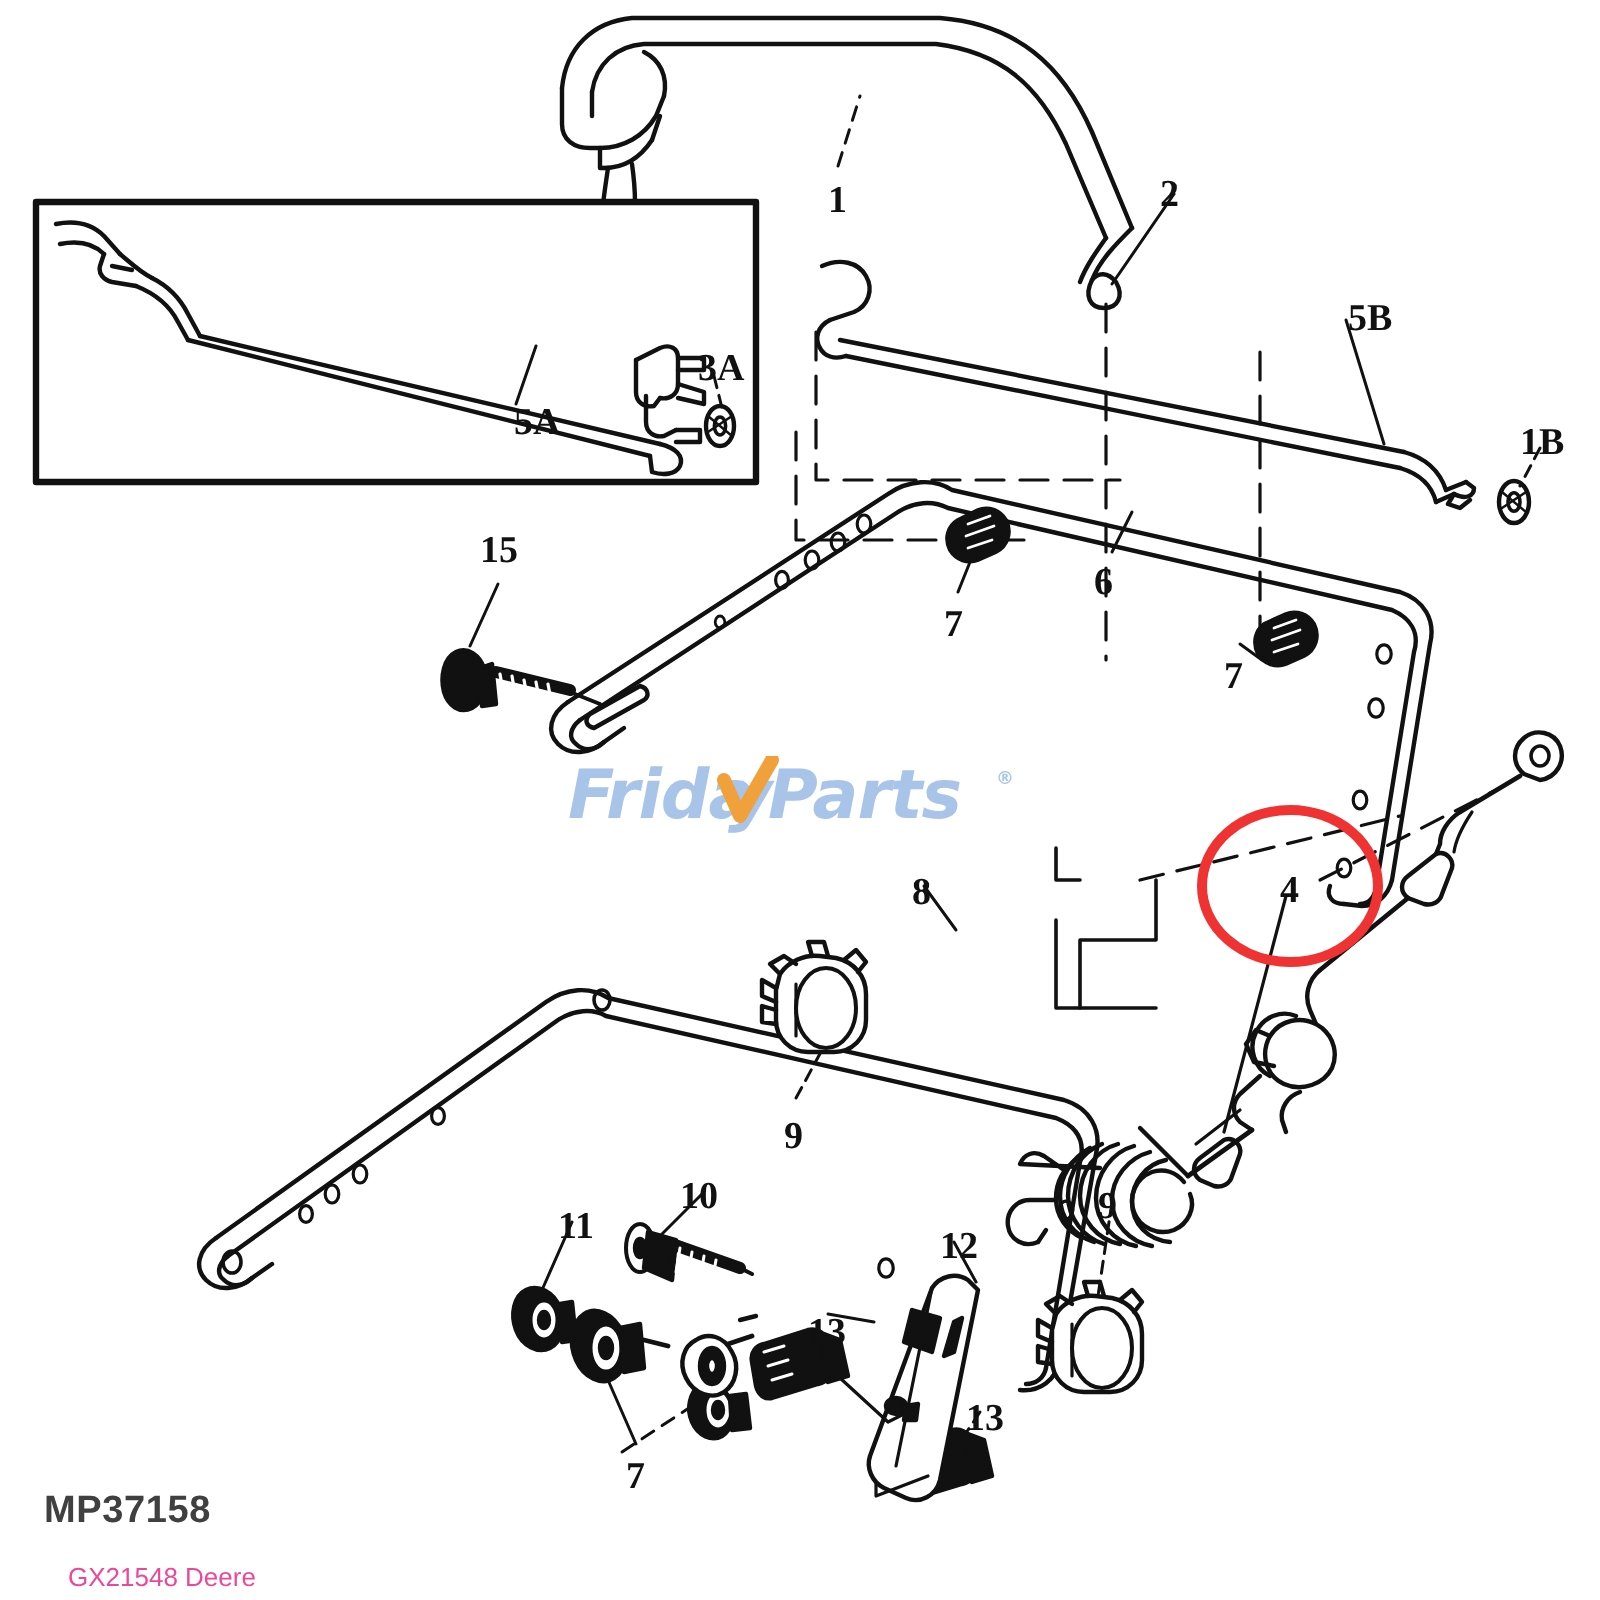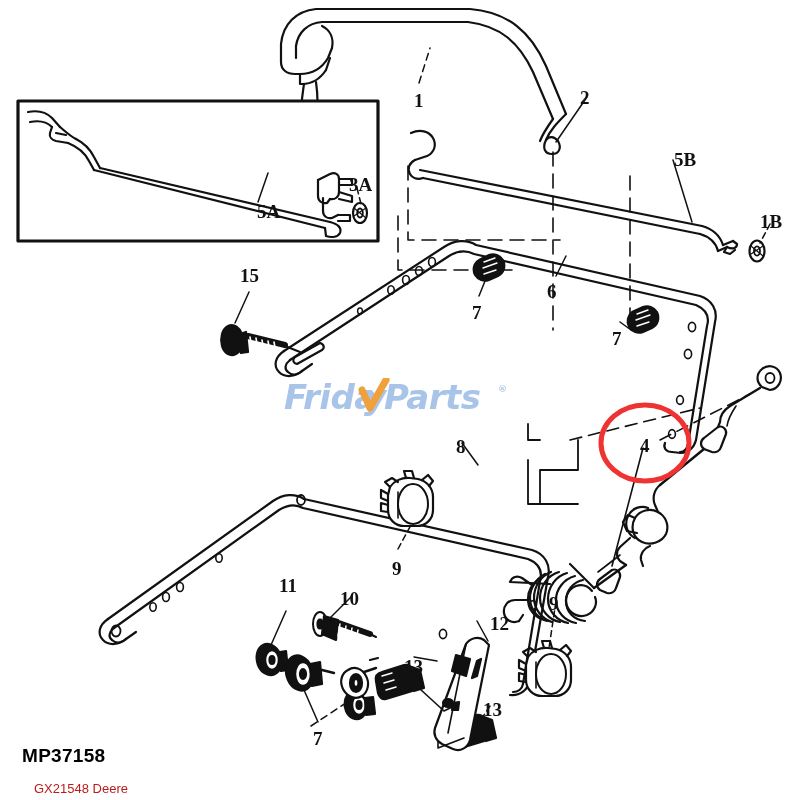--- a/index.html
+++ b/index.html
@@ -36,30 +36,30 @@
     user-select: none;
   }
   #code-main {
     position: absolute;
     left: 22px;
     top: 745px;
     font-family: "Liberation Sans", sans-serif;
     font-weight: 700;
     font-size: 19px;
     letter-spacing: 0.3px;
-    color: #000000;
+    color: #404040;
   }
   #code-sub {
     position: absolute;
     left: 34px;
     top: 781px;
     font-family: "Liberation Sans", sans-serif;
     font-weight: 400;
     font-size: 13px;
-    color: #b91c1c;
+    color: #ec4899;
   }
   #watermark {
     position: absolute;
     left: 284px;
     top: 378px;
     width: 232px;
     height: 42px;
     pointer-events: none;
   }
   .wm-text {
@@ -403,23 +403,23 @@
   <div class="callout" style="left:760px; top:212px;">1B</div>
   <div class="callout" style="left:257px; top:162px;margin-top:40px;">5A</div>
   <div class="callout" style="left:349px; top:175px;">3A</div>
   <div class="callout" style="left:240px; top:266px;">15</div>
   <div class="callout" style="left:472px; top:303px;">7</div>
   <div class="callout" style="left:547px; top:282px;">6</div>
   <div class="callout" style="left:612px; top:329px;">7</div>
   <div class="callout" style="left:640px; top:436px;">4</div>
   <div class="callout" style="left:456px; top:437px;">8</div>
   <div class="callout" style="left:392px; top:559px;">9</div>
-  <div class="callout" style="left:279px; top:576px;">11</div>
+  <div class="callout" style="left:279px; top:604px;">11</div>
   <div class="callout" style="left:340px; top:589px;">10</div>
-  <div class="callout" style="left:490px; top:614px;text-align:right;">12</div>
+  <div class="callout" style="left:470px; top:614px;text-align:right;">12</div>
   <div class="callout" style="left:404px; top:657px;">13</div>
   <div class="callout" style="left:483px; top:700px;">13</div>
   <div class="callout" style="left:313px; top:729px;">7</div>
   <div class="callout" style="left:549px; top:594px;">9</div>
 
   <div id="code-main">MP37158</div>
   <div id="code-sub">GX21548 Deere</div>
 
 </div>
 

